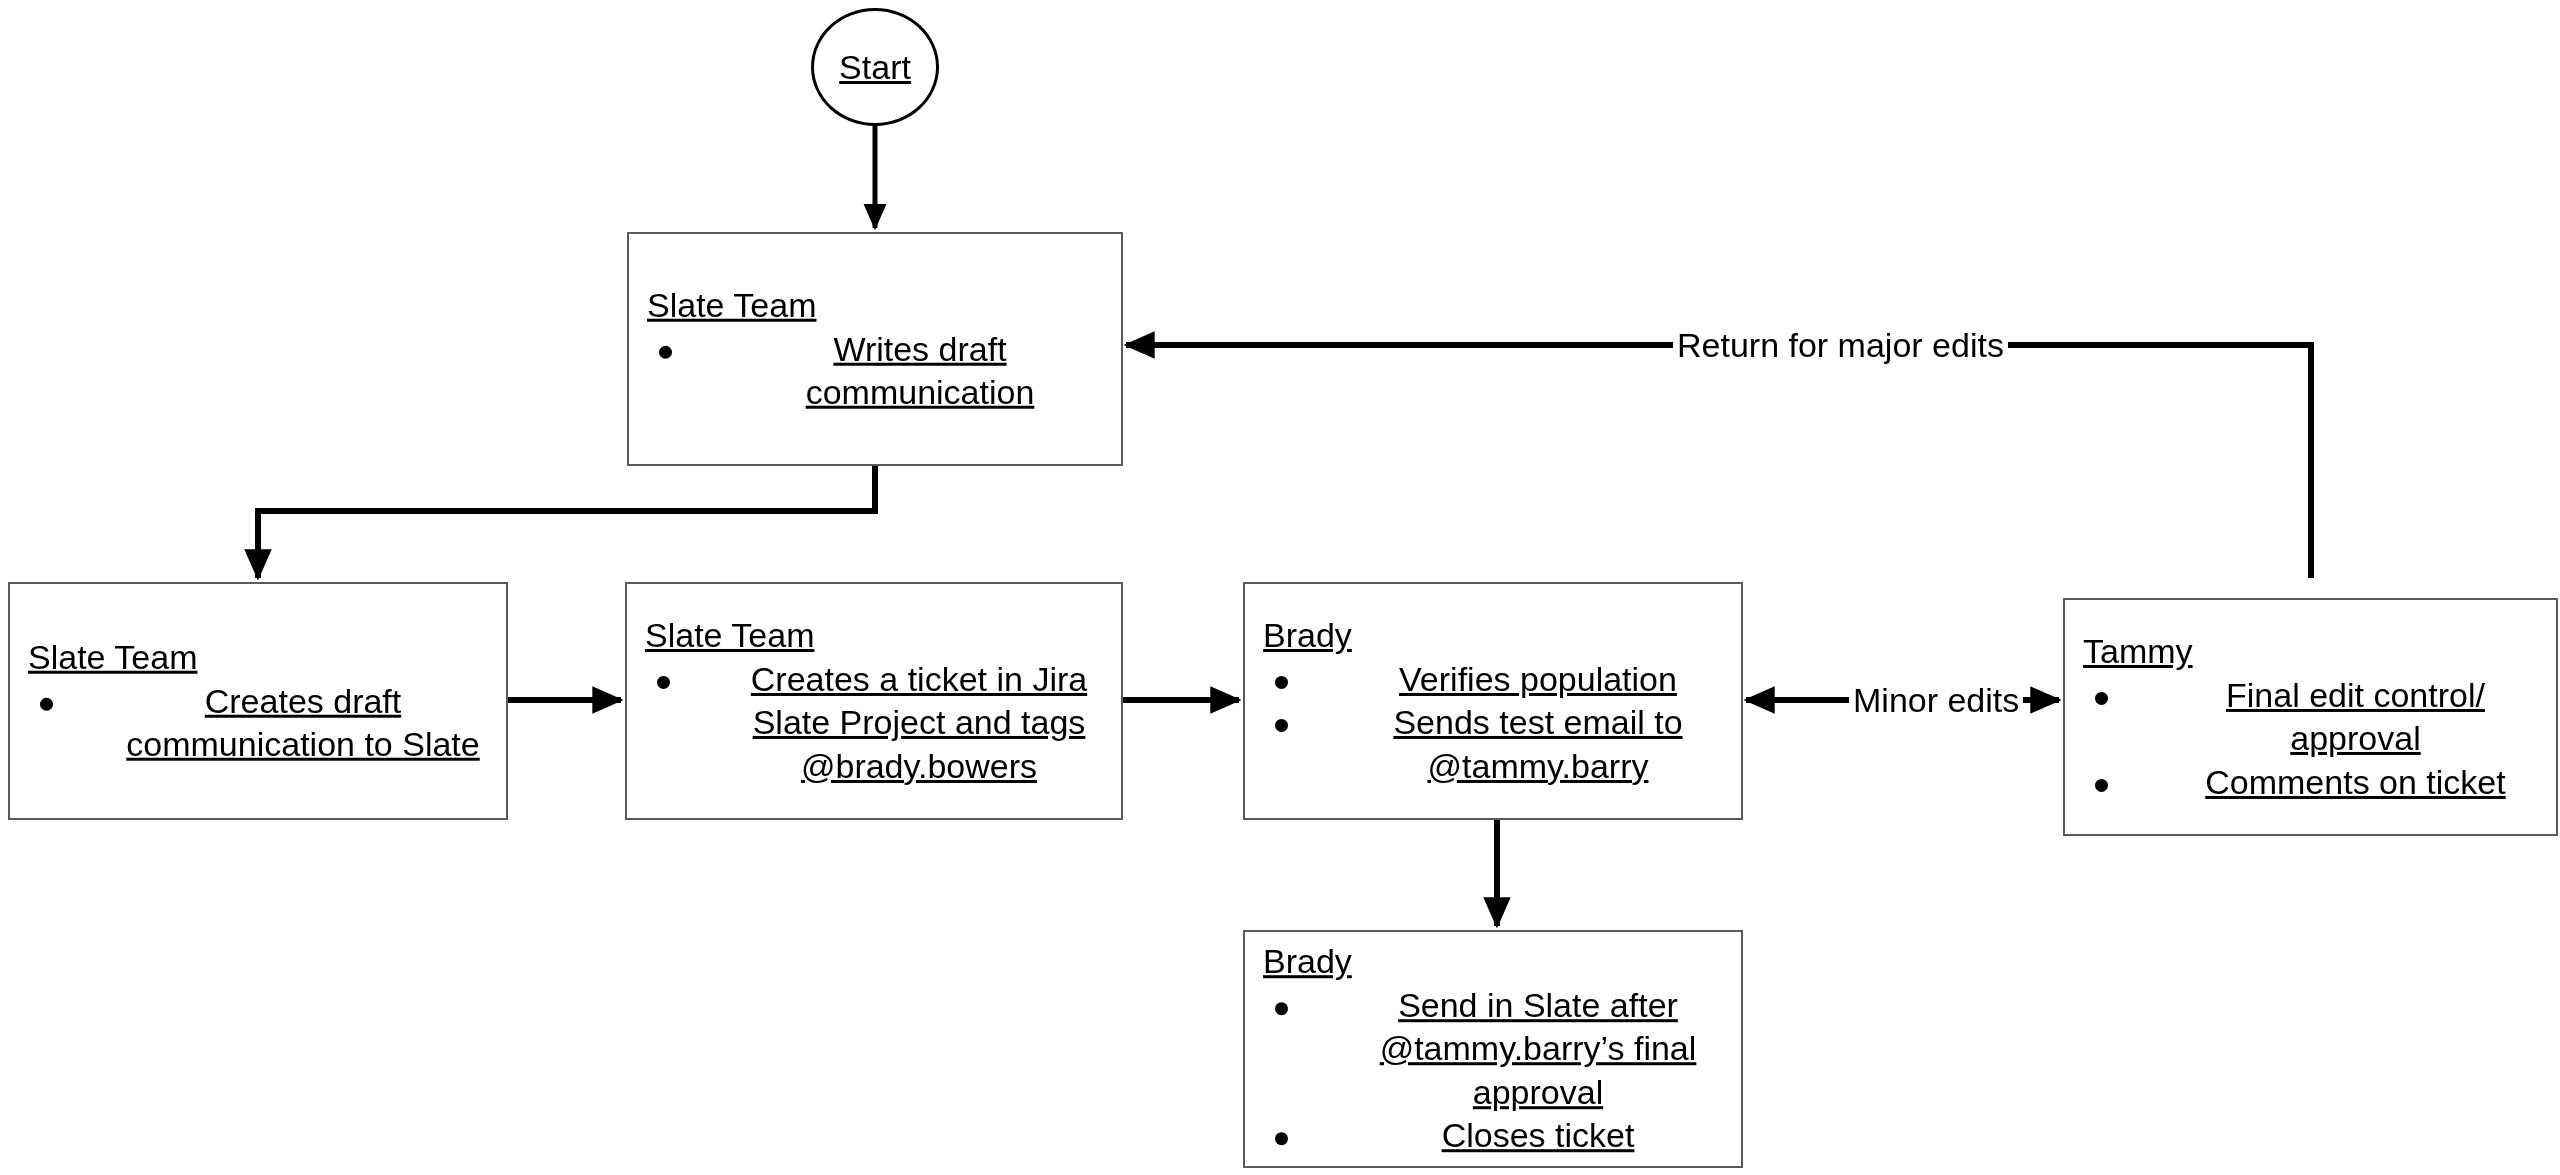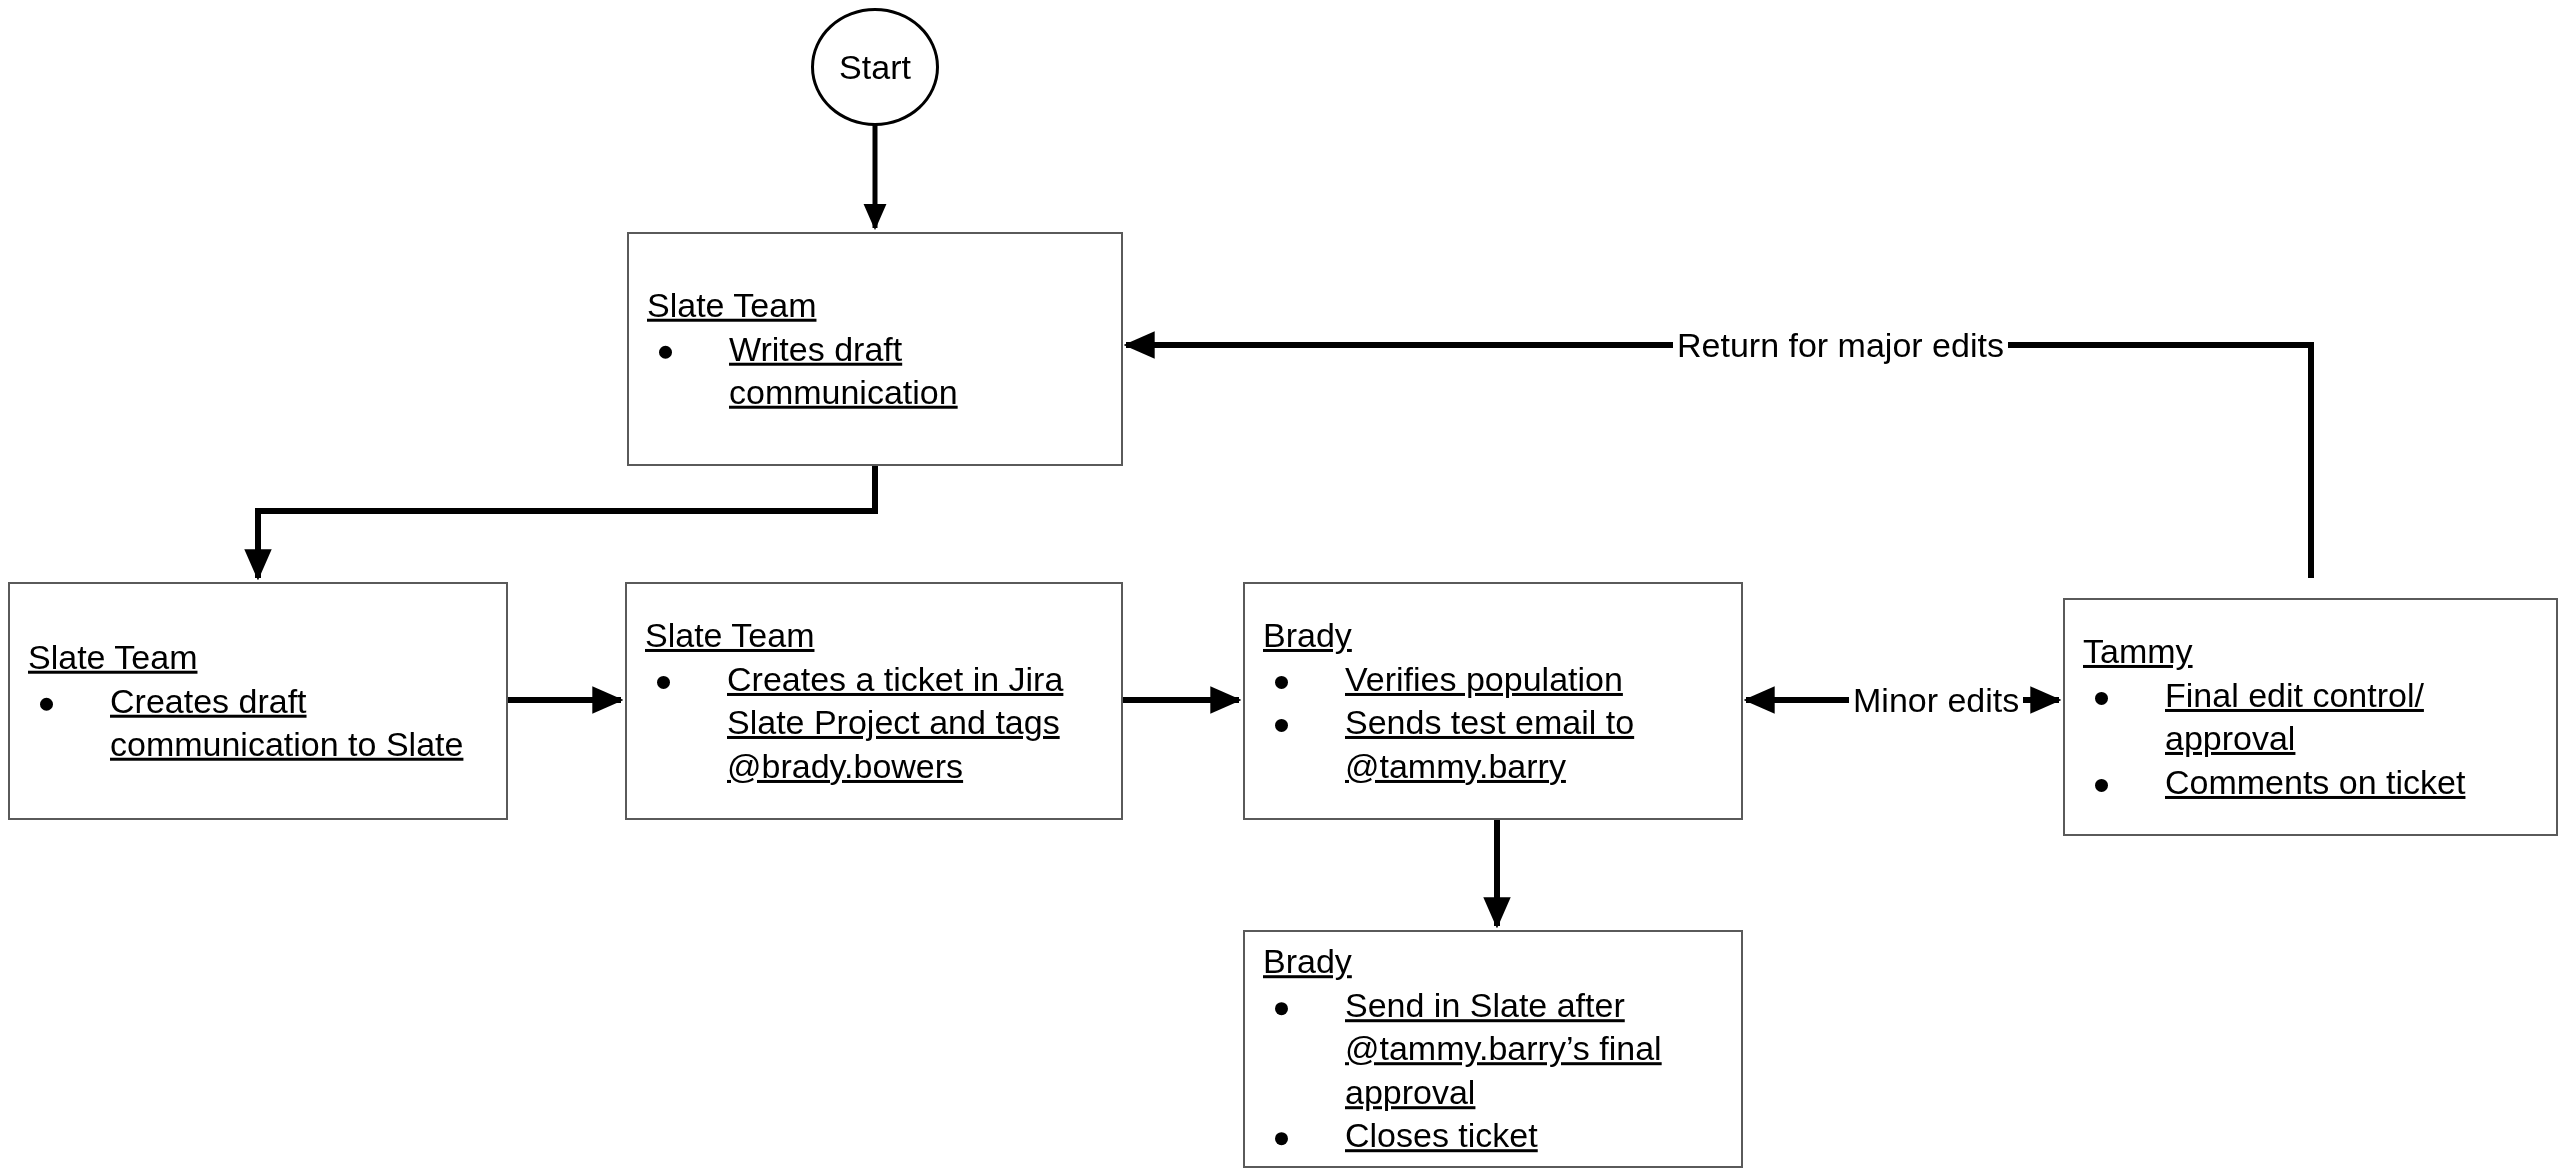--- a/index.html
+++ b/index.html
@@ -49,40 +49,42 @@
   .bullets {
     list-style: none;
     margin: 0;
     padding: 0;
   }
   .bullets li {
     position: relative;
     font-size: 34px;
     line-height: 1.28;
     padding-left: 82px;
+    text-align: center;
   }
   .bullets li::before {
     content: "";
     position: absolute;
     left: 12px;
     top: 18px;
     width: 13px;
     height: 13px;
     border-radius: 50%;
     background: #000000;
   }
   .start-node {
     position: absolute;
     box-sizing: border-box;
     border: 3px solid #000000;
     border-radius: 50%;
     background: #ffffff;
     display: flex;
     align-items: center;
     justify-content: center;
+    text-decoration: underline;
   }
   .start-label {
     font-size: 34px;
     line-height: 1;
   }
   .edge-label {
     position: absolute;
     font-size: 34px;
     line-height: 1;
     background: #ffffff;

